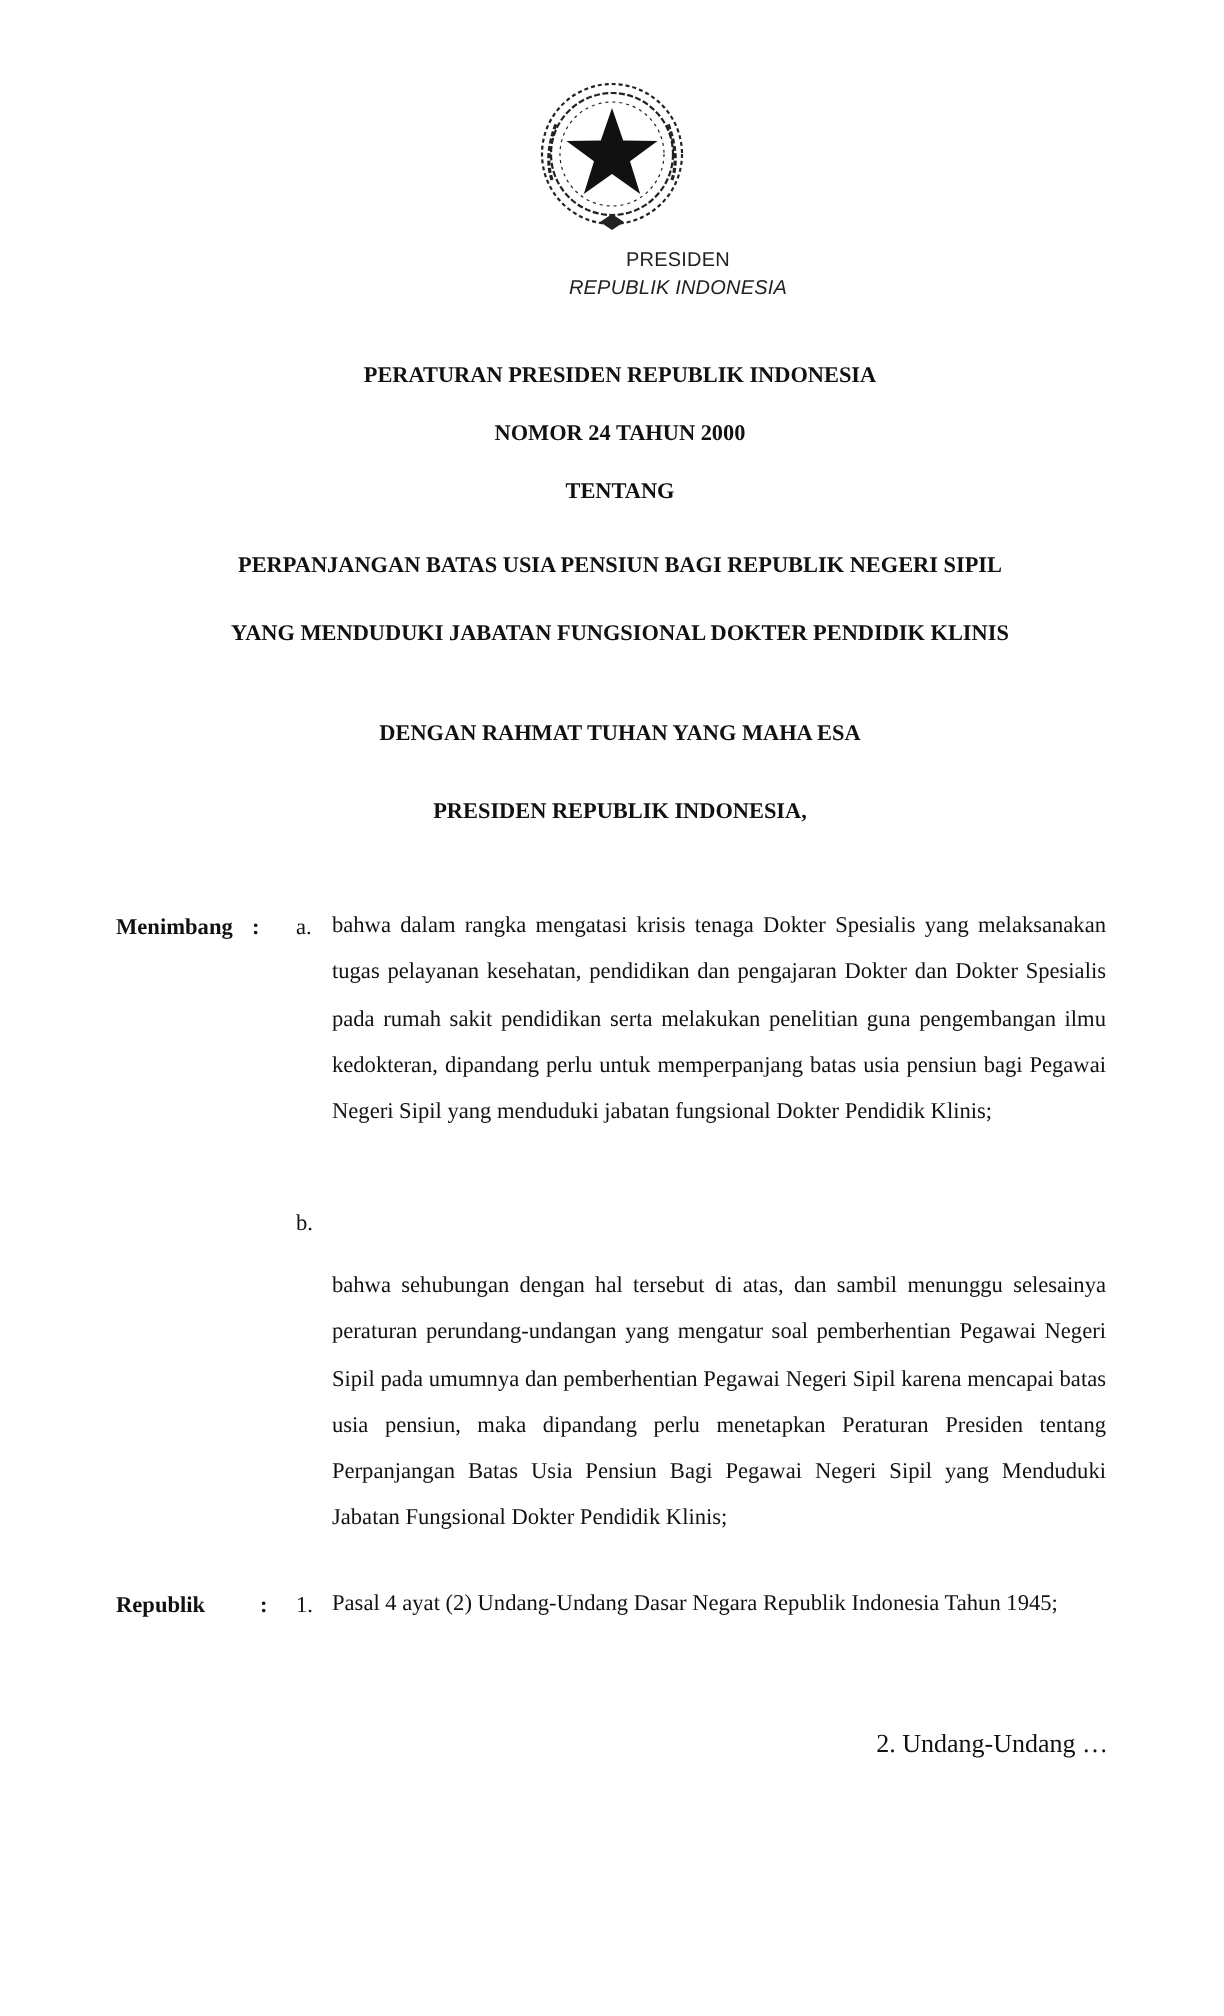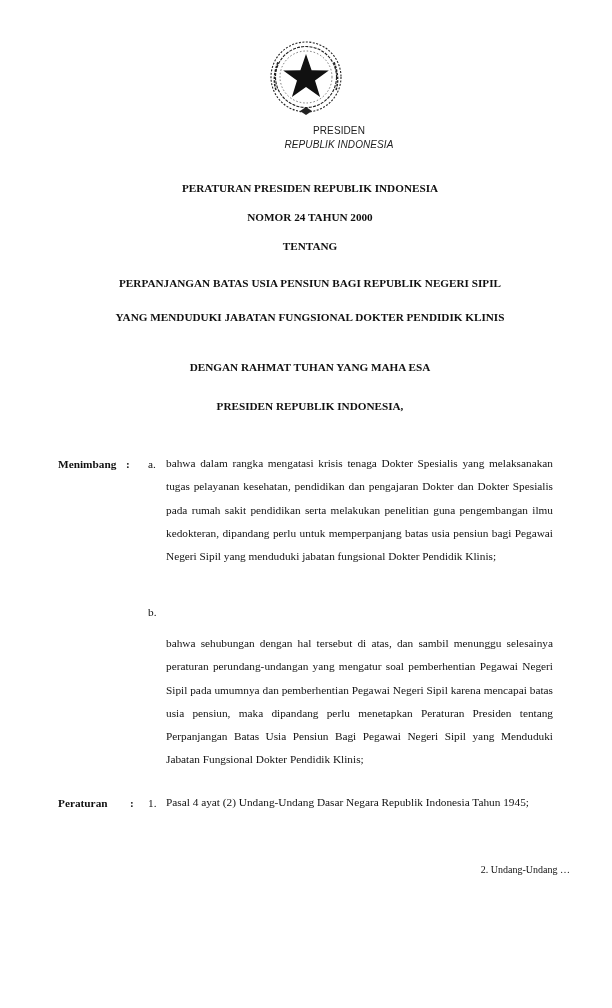--- a/index.html
+++ b/index.html
@@ -10,21 +10,21 @@
               font-family: "Liberation Sans", "DejaVu Sans", sans-serif; font-size: 10px;
               letter-spacing: 0.1px; color: #222; padding-left: 33px; }
   .title { position: absolute; left: 4px; width: 612px; text-align: center;
            font-weight: bold; font-size: 11.2px; color: #111; white-space: nowrap; }
   .section-label { position: absolute; left: 58px; font-weight: bold; font-size: 11.3px; white-space: nowrap; }
   .colon { position: absolute; font-weight: bold; font-size: 11.3px; }
   .item-marker { position: absolute; font-size: 11.3px; }
   .item-text { position: absolute; left: 166px; width: 387px; font-size: 11.3px;
                line-height: 23.3px; text-align: justify; }
   .item-text .last { text-align-last: left; }
-  .continuation { position: absolute; right: 42px; font-size: 10px; }
+  .continuation { position: absolute; right: 58px; font-size: 13px; }
 </style>
 </head>
 <body>
 
 <svg class="emblem" viewBox="0 0 80 78" xmlns="http://www.w3.org/2000/svg">
   <g fill="none" stroke="#222" stroke-width="1.1">
     <circle cx="40" cy="37" r="35" stroke-dasharray="2 1.5"></circle>
     <circle cx="40" cy="37" r="30.5" stroke-dasharray="3 1.2"></circle>
     <circle cx="40" cy="37" r="26" stroke-width="0.6" stroke-dasharray="1.5 2"></circle>
     <path d="M10 50 Q 6 38 12 22" stroke-width="1.6" stroke-dasharray="2.5 1.2"></path>
@@ -52,20 +52,20 @@
 <div class="item-marker" style="top:458px; left:148px;">a.</div>
 <div class="item-text" style="top:452px;">
   <span class="last">bahwa dalam rangka mengatasi krisis tenaga Dokter Spesialis yang melaksanakan tugas pelayanan kesehatan, pendidikan dan pengajaran Dokter dan Dokter Spesialis pada rumah sakit pendidikan serta melakukan penelitian guna pengembangan ilmu kedokteran, dipandang perlu untuk memperpanjang batas usia pensiun bagi Pegawai Negeri Sipil yang menduduki jabatan fungsional Dokter Pendidik Klinis;</span>
 </div>
 
 <div class="item-marker" style="top:606px; left:148px;">b.</div>
 <div class="item-text" style="top:600px;margin-top:32px;">
   <span>bahwa sehubungan dengan hal tersebut di atas, dan sambil menunggu selesainya peraturan perundang-undangan yang mengatur soal pemberhentian Pegawai Negeri Sipil pada umumnya dan pemberhentian Pegawai Negeri Sipil karena mencapai batas usia pensiun, maka dipandang perlu menetapkan Peraturan Presiden tentang Perpanjangan Batas Usia Pensiun Bagi Pegawai Negeri Sipil yang Menduduki Jabatan Fungsional Dokter Pendidik Klinis;</span>
 </div>
 
-<div class="section-label" style="top:797px;">Peraturan</div>
+<div class="section-label" style="top:797px;">Republik</div>
 <div class="colon" style="top:797px; left:130px;">:</div>
 <div class="item-marker" style="top:797px; left:148px;">1.</div>
 <div class="item-text" style="top:791px;">
   <span>Pasal 4 ayat (2) Undang-Undang Dasar Negara Republik Indonesia Tahun 1945;</span>
 </div>
 
 <div class="continuation" style="top:864px;">2. Undang-Undang …</div>
 
 </body></html>

